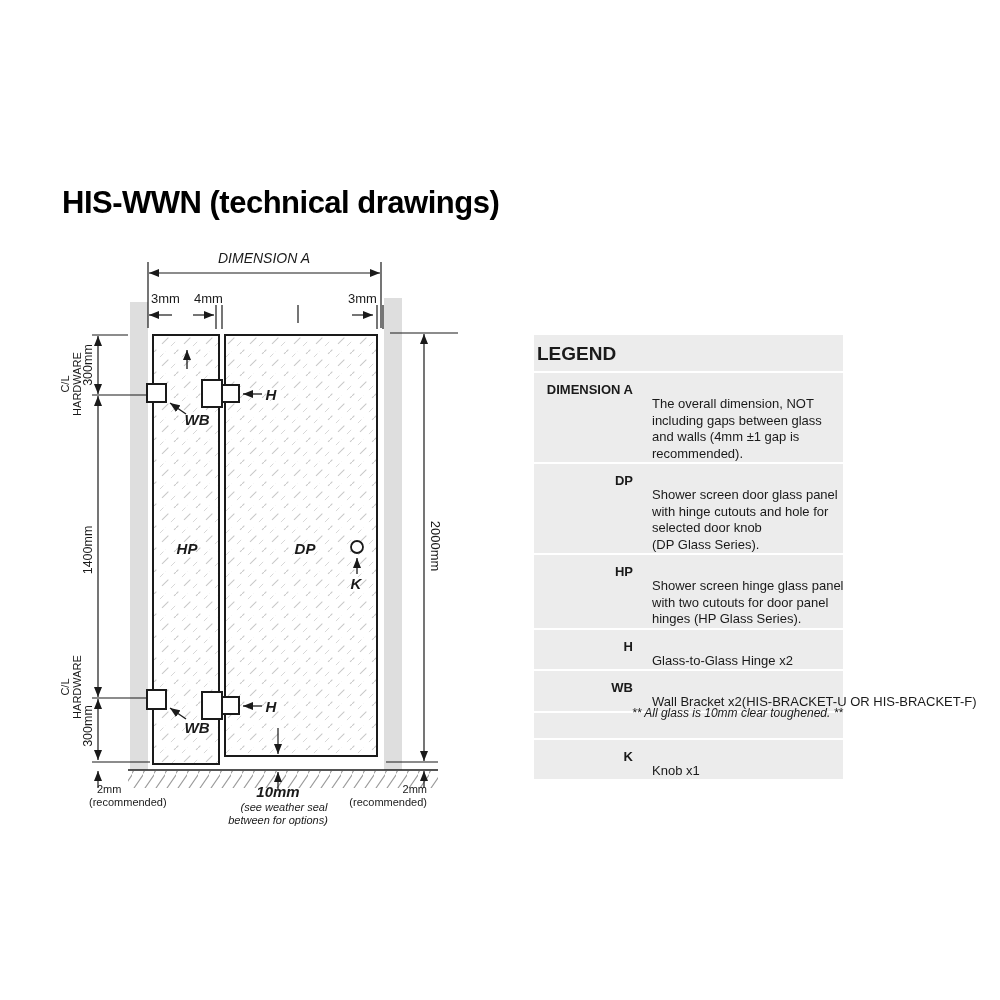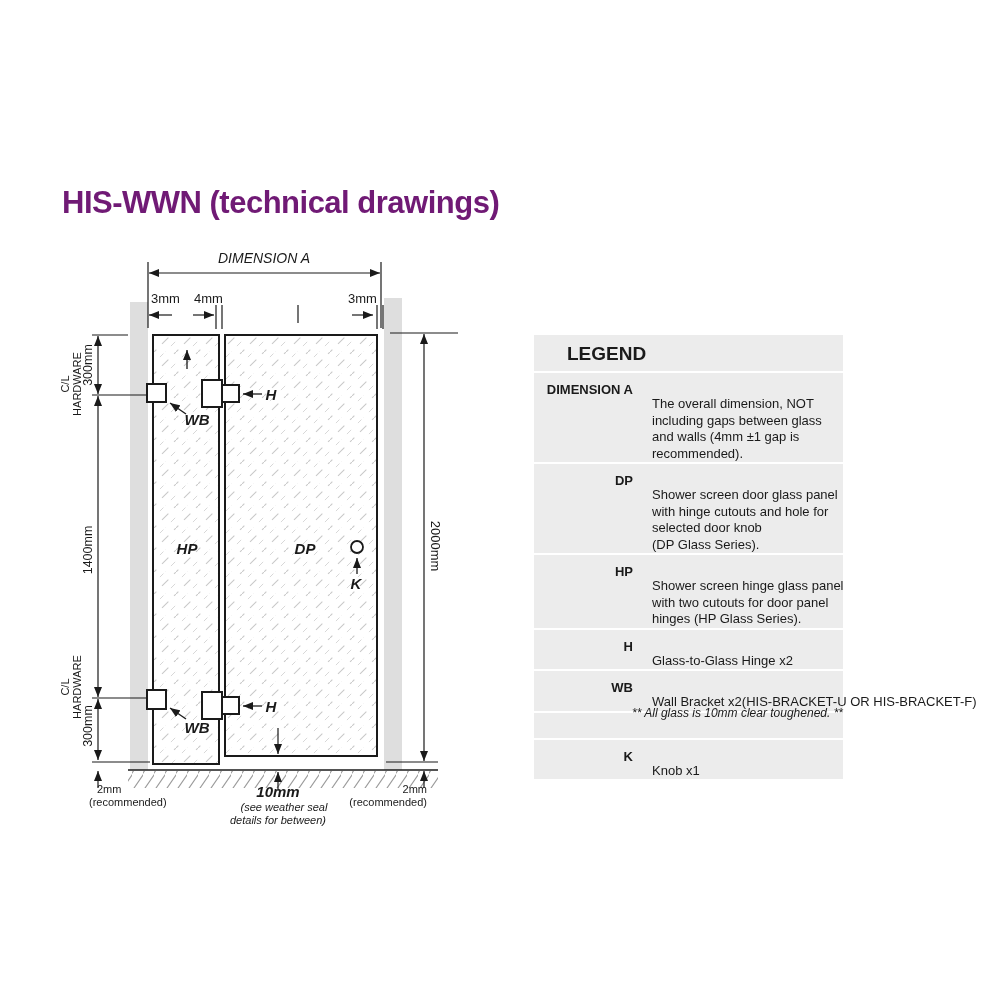--- a/index.html
+++ b/index.html
@@ -3,33 +3,33 @@
 <meta charset="utf-8">
 <style>
   html,body{margin:0;padding:0;background:#fff;}
   #stage{position:relative;width:1000px;height:1000px;background:#fff;overflow:hidden;
          font-family:"Liberation Sans","DejaVu Sans",sans-serif;color:#1a1a1a;}
   #linework{position:absolute;left:0;top:0;z-index:0;}
   .lbl{position:absolute;white-space:nowrap;z-index:2;line-height:1;}
   .ctr{transform:translate(-50%,-50%);}
   .vt{transform:translate(-50%,-50%) rotate(-90deg);}
   .vtcw{transform:translate(-50%,-50%) rotate(90deg);}
-  .title{font-size:31px;font-weight:bold;letter-spacing:-0.5px;color:#701a75;}
+  .title{font-size:31px;font-weight:bold;letter-spacing:-0.5px;color:#000000;}
   .dim{font-size:13px;}
   .dim-sm{font-size:11px;line-height:1.1;text-align:center;}
   .ital{font-style:italic;}
   .part{font-size:15px;font-weight:bold;font-style:italic;}
   .note{font-size:11px;}
   .mm-big{font-size:11px;}
   .b-center{text-align:center;transform:translateX(-50%);}
   .b-right{text-align:right;}
 
   
   .legend{position:absolute;left:534px;top:335px;width:309px;background:#ececec;z-index:1;}
-  .legend-header{font-size:19px;font-weight:bold;padding:8px 0 6px 33px;letter-spacing:0;}
+  .legend-header{font-size:19px;font-weight:bold;padding:8px 0 6px 3px;letter-spacing:0;}
   .lrow{display:flex;border-top:2px solid #ffffff;box-sizing:border-box;}
   .lterm{width:99px;flex:none;text-align:right;font-weight:bold;font-size:13px;
          padding-top:9px;white-space:nowrap;box-sizing:border-box;}
   .ldesc{margin-left:19px;padding-top:23px;font-size:13px;line-height:1.27;}
   .ldesc div{white-space:nowrap;}
   .r0{min-height:80px;} .r1{min-height:79px;} .r2{min-height:60px;}
   .r3{min-height:28px;} .r4{min-height:28px;} .r5{min-height:27px;} .r6{min-height:37px;}
   .footnote{position:absolute;left:534px;top:706px;width:309px;text-align:right;
             font-size:12px;font-style:italic;z-index:2;}
 </style>
@@ -177,21 +177,21 @@
   <div class="lbl ctr part" style="left:356px;top:583px;">K</div>
 
   <div class="lbl" style="left:89px;top:784px;">
     <div class="mm-big" style="margin-left:8px;">2mm</div>
     <div class="note" style="margin-top:2px;">(recommended)</div>
   </div>
 
   <div class="lbl b-center" style="left:278px;top:784px;">
     <div class="ital" style="font-size:15px;font-weight:bold;">10mm</div>
     <div class="note ital" style="margin-top:3px;margin-left:12px;">(see weather seal</div>
-    <div class="note ital" style="margin-top:2px;">details for between)</div>
+    <div class="note ital" style="margin-top:2px;">between for options)</div>
   </div>
 
   <div class="lbl b-right" style="left:327px;top:784px;width:100px;">
     <div class="mm-big">2mm</div>
     <div class="note" style="margin-top:2px;">(recommended)</div>
   </div>
 
   <div class="legend">
     <div class="legend-header">LEGEND</div>
 

